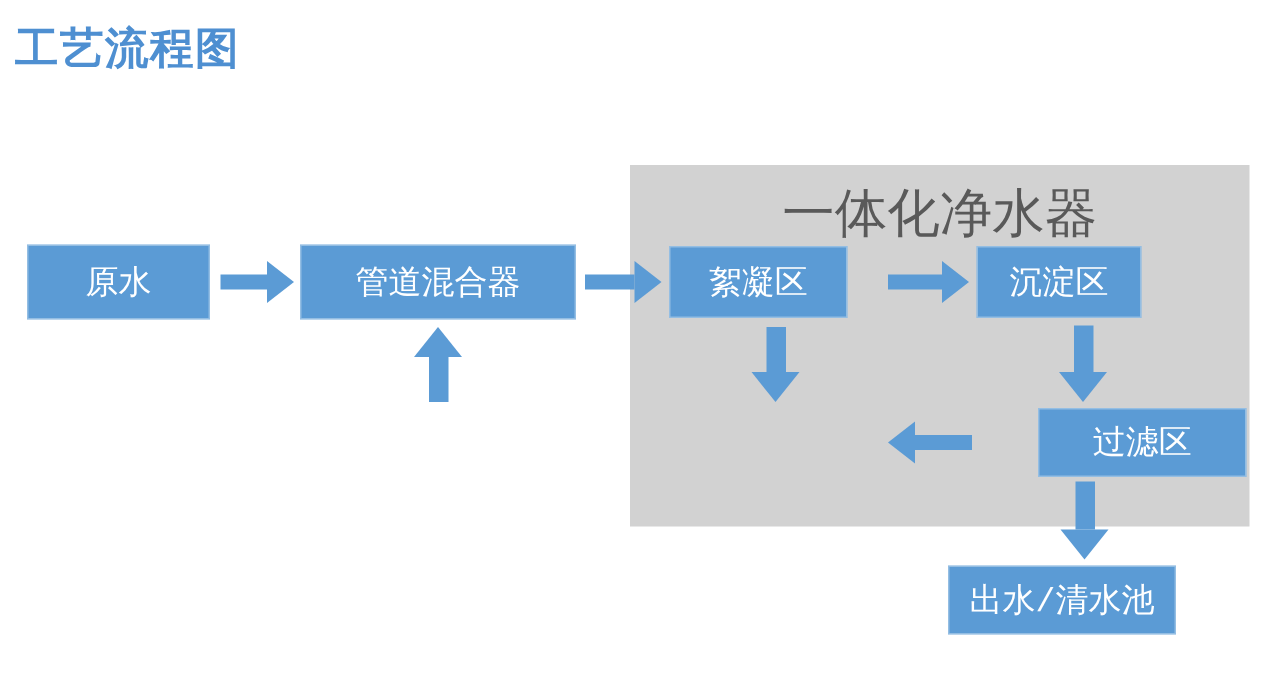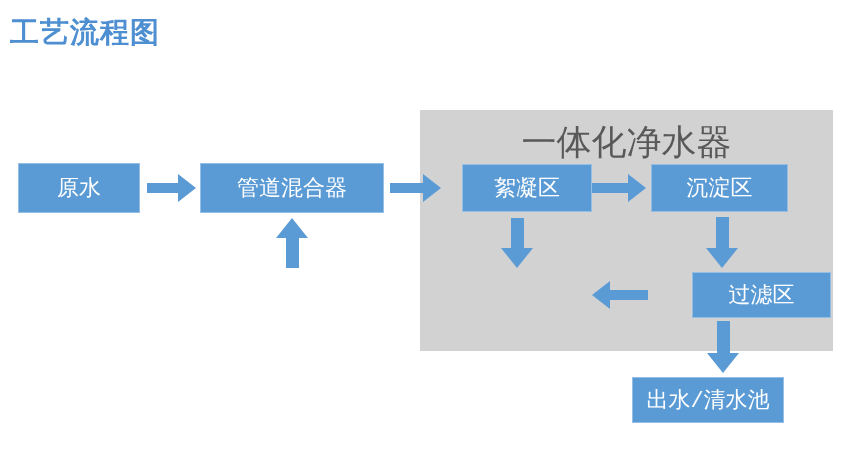--- a/index.html
+++ b/index.html
@@ -56,22 +56,22 @@
     color: var(--box-text);
     display: flex;
     align-items: center;
     justify-content: center;
     font-size: 22px;
     white-space: nowrap;
   }
   #node-raw-water            { left: 18px;  top: 163px; width: 122px; height: 50px; }
   #node-pipeline-mixer       { left: 200px; top: 163px; width: 184px; height: 50px; text-align: right; }
   #node-flocculant           { left: 227px; top: 270px; width: 128px; height: 49px; }
-  #node-flocculation-zone    { left: 446px; top: 164px; width: 130px; height: 48px; margin-left: 16px; }
-  #node-sedimentation-zone   { left: 651px; top: 164px; width: 137px; height: 48px; }
+  #node-flocculation-zone    { left: 446px; top: 164px; width: 119px; height: 48px; }
+  #node-sedimentation-zone   { left: 651px; top: 164px; width: 110px; height: 48px; }
   #node-sludge-water         { left: 446px; top: 272px; width: 139px; height: 46px; }
   #node-filtration-zone      { left: 651px; top: 272px; width: 139px; height: 46px; margin-left: 41px; }
   #node-effluent-pool        { left: 632px; top: 377px; width: 152px; height: 46px; font-family: Liberation Mono, monospace; }
 
   .arrow { position: absolute; display: flex; }
   .arrow .shaft { background: var(--box); }
   .arrow .head { width: 0; height: 0; }
 
   .arrow-right { flex-direction: row; align-items: center; }
   .arrow-right .shaft { flex: 1; height: 10px; }

